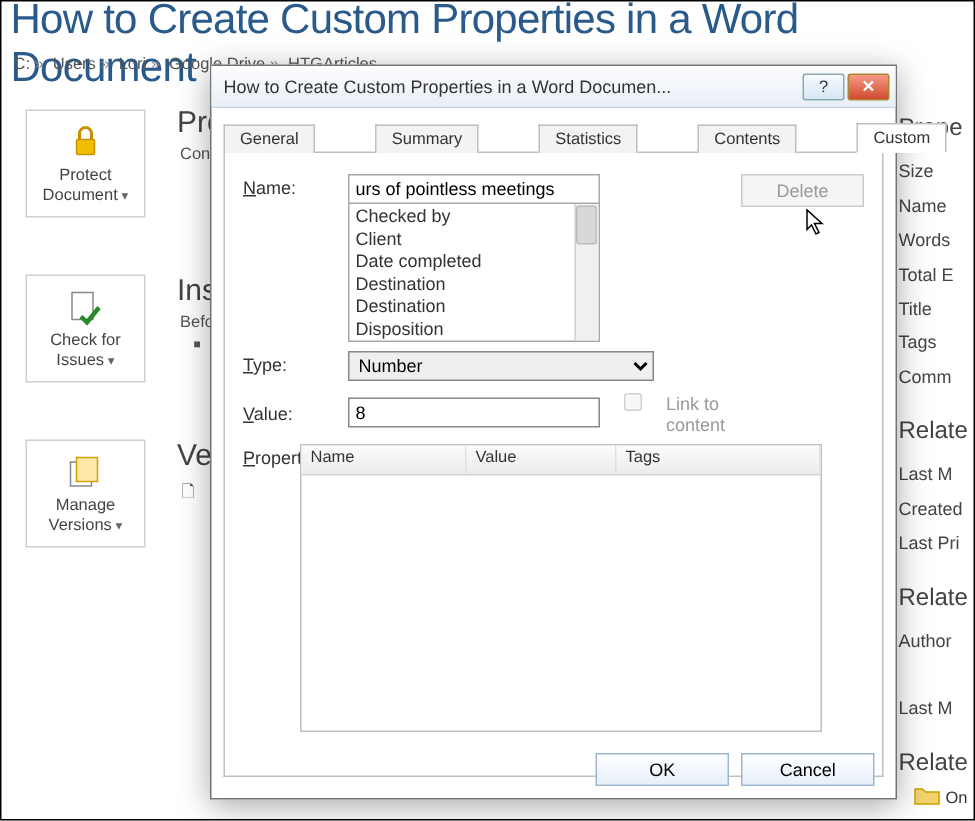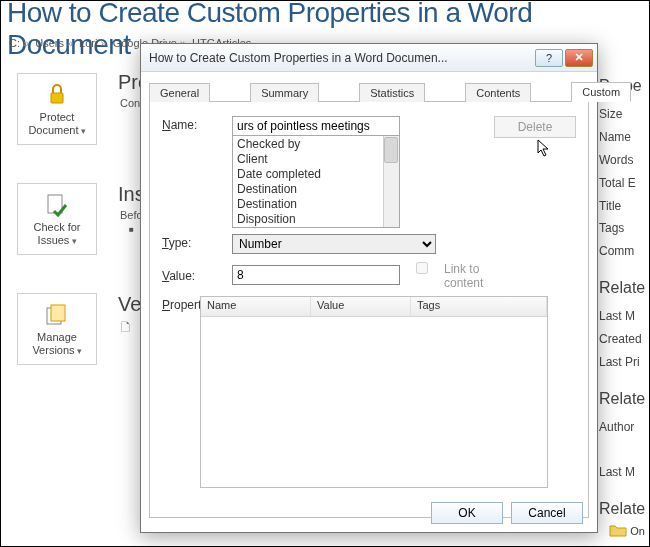--- a/index.html
+++ b/index.html
@@ -42,21 +42,21 @@
 .dlgbtn.disabled { color: #999; border-color: #ccc; background: #f5f5f5; cursor: default; }
 .cursor-arrow { position: absolute; right: 25px; top: 23px; pointer-events: none; }
 .typesel { width: 204px; height: 20px; border: 1px solid #888; font-size: 12px; padding: 0 2px; }
 .valinput { width: 168px; height: 20px; border: 1px solid #888; font-size: 12px; padding: 0 4px; }
 .linkchk { display: inline-flex; align-items: flex-start; gap: 16px; color: #999; font-size: 12px; margin-left: 16px; }
 .linkchk input { width: 12px; height: 12px; }
 .proptable { border: 1px solid #bfbfbf; height: 192px; width: 348px; margin-left: 38px; background: #fff; position: relative; }
 .proptable .thead { display: flex; background: linear-gradient(#fbfbfb,#ececec); border-bottom: 1px solid #d4d4d4; height: 20px; }
 .proptable .th { font-size: 11px; padding: 2px 6px; border-right: 1px solid #e0e0e0; }
 .dlg-footer { position: absolute; bottom: 8px; right: 14px; display: flex; gap: 8px; }
-.dlg-footer .dlgbtn { width: 72px; }
+.dlg-footer .dlgbtn { width: 89px; }
 
 .icon-lock svg, .icon-check svg, .icon-versions svg { display: block; }
 .folder-icon { position: absolute; right: 4px; bottom: 6px; }
 </style>
 </head>
 <body>
 
 <div class="bg-header">How to Create Custom Properties in a Word Document</div>
 <div class="breadcrumb">
   <span>C:</span><span class="sep"></span>

